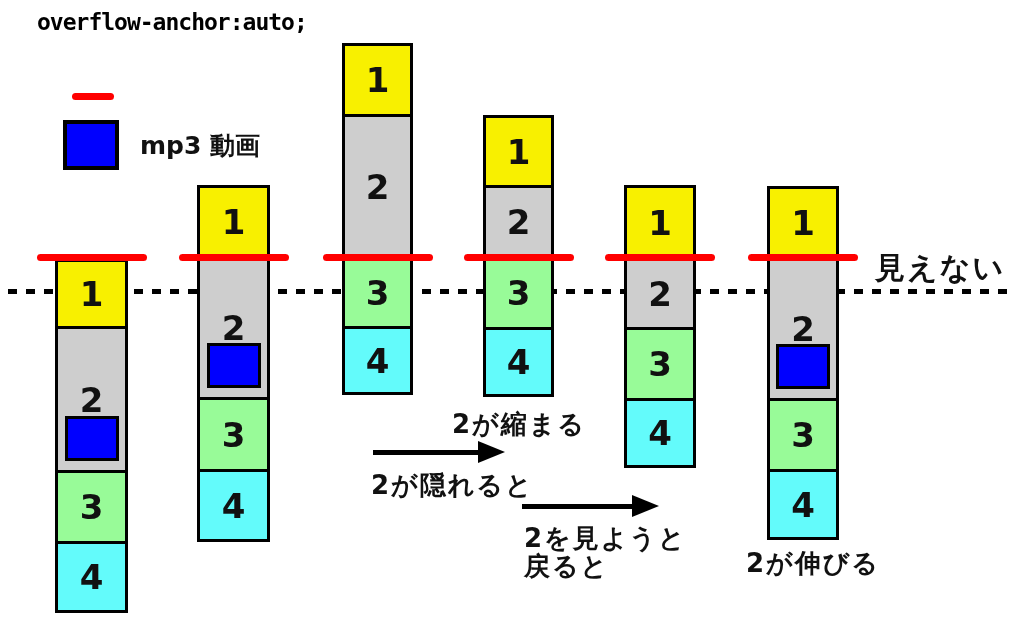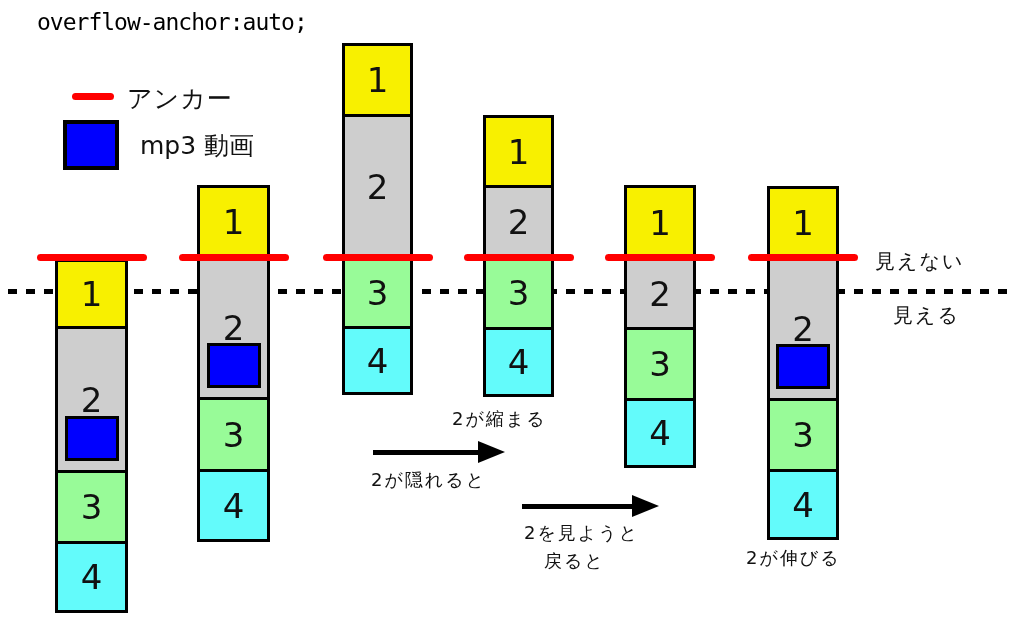--- a/index.html
+++ b/index.html
@@ -1,18 +1,18 @@
 <!DOCTYPE html>
 <html><head>
 <meta charset="utf-8">
 <style>
   html,body{margin:0;padding:0;background:#fff;}
   .canvas{
     position:relative;width:1024px;height:626px;background:#ffffff;
-    font-family:"DejaVu Sans",sans-serif;overflow:hidden;
+    font-family:"DejaVu Sans",sans-serif;overflow:hidden;font-weight:bold;
   }
   .code-line{
     position:absolute;font-family:"DejaVu Sans Mono",monospace;
     font-size:23px;letter-spacing:-1px;white-space:pre;color:#000;z-index:5;
   }
   .code-line.red{color:#ff0000;}
   .legend-dash{
     position:absolute;left:72px;top:93px;width:42px;height:7px;
     background:#ff0000;border-radius:4px;z-index:5;
   }
@@ -22,64 +22,62 @@
   }
   .legend-label{
     position:absolute;font-size:25px;color:#111;white-space:nowrap;
     letter-spacing:1px;z-index:5;
   }
   .dotline{
     position:absolute;left:8px;top:289px;width:1005px;height:5px;z-index:0;
     background:repeating-linear-gradient(90deg,#000 0 9px,transparent 9px 18px);
   }
   .region-label{
-    position:absolute;font-size:20px;color:#111;letter-spacing:2px;
+    position:absolute;font-size:30px;color:#111;letter-spacing:2px;
     white-space:nowrap;z-index:5;
   }
   .block{
     position:absolute;border:3px solid #000;box-sizing:border-box;
     display:flex;align-items:center;justify-content:center;z-index:1;
   }
   .block-num{font-size:34px;color:#111;line-height:1;}
   .media-box{
     position:absolute;width:54px;height:45px;background:#0000ff;
     border:3px solid #000;box-sizing:border-box;z-index:2;
   }
   .anchor-seg{
     position:absolute;width:110px;height:7px;background:#ff0000;
     border-radius:4px;z-index:3;
   }
   .note{
-    position:absolute;font-size:18px;color:#111;letter-spacing:2px;
+    position:absolute;font-size:26px;color:#111;letter-spacing:2px;
     white-space:nowrap;z-index:4;
   }
   .arrow{position:absolute;height:22px;z-index:4;}
   .arrow-shaft{position:absolute;left:0;top:9px;height:5px;background:#000;}
   .arrow-head{
     position:absolute;top:0;width:0;height:0;
     border-top:11px solid transparent;border-bottom:11px solid transparent;
     border-left:27px solid #000;
   }
 </style>
 </head>
 <body>
 
 <div class="canvas">
 
   <div class="code-line" style="left:37px;top:9px;">overflow-anchor:auto;</div>
 
   <div class="legend-dash"></div>
-  <div class="legend-label" style="left:127px;top:82px;">アンカー</div>
   <div class="legend-box"></div>
   <div class="legend-label" style="left:140px;top:129px;letter-spacing:0;">mp3 動画</div>
 
   <div class="dotline"></div>
 
   <div class="region-label" style="left:875px;top:248px;">見えない</div>
-  <div class="region-label" style="left:893px;top:302px;">見える</div>
 
   <div id="columns-layer">
       <div class="block" style="left: 55px; top: 259px; width: 73px; height: 70px; background: rgb(248, 240, 0);">
         <span class="block-num">1</span>
       </div>
       <div class="block" style="left: 55px; top: 326px; width: 73px; height: 147px; background: rgb(206, 206, 206);">
         <span class="block-num">2</span>
       </div>
       <div class="block" style="left: 55px; top: 470px; width: 73px; height: 74px; background: rgb(152, 251, 152);">
         <span class="block-num">3</span>
@@ -156,21 +154,21 @@
       <div class="anchor-seg" style="background: rgb(255, 0, 0); left: 179px; top: 254px;"></div>
       <div class="anchor-seg" style="background: rgb(255, 0, 0); left: 323px; top: 254px;"></div>
       <div class="anchor-seg" style="background: rgb(255, 0, 0); left: 464px; top: 254px;"></div>
       <div class="anchor-seg" style="background: rgb(255, 0, 0); left: 605px; top: 254px;"></div>
       <div class="anchor-seg" style="background: rgb(255, 0, 0); left: 748px; top: 254px;"></div>
     </div>
   <div id="annotations-layer">
       <div class="note" style="left: 452px; top: 407px;">2が縮まる</div>
       <div class="note" style="left: 371px; top: 468px;">2が隠れると</div>
       <div class="note" style="left: 524px; top: 521px;">2を見ようと</div>
-      <div class="note" style="left: 544px; top: 549px;">戻ると</div>
+      <div class="note" style="left: 524px; top: 549px;">戻ると</div>
       <div class="note" style="left: 746px; top: 546px;">2が伸びる</div>
     </div>
   <div id="arrows-layer">
       <div class="arrow" style="left: 373px; top: 441px; width: 132px;">
         <div class="arrow-shaft" style="width: 112px;"></div>
         <div class="arrow-head" style="left: 105px;"></div>
       </div>
       <div class="arrow" style="left: 522px; top: 495px; width: 137px;">
         <div class="arrow-shaft" style="width: 117px;"></div>
         <div class="arrow-head" style="left: 110px;"></div>

